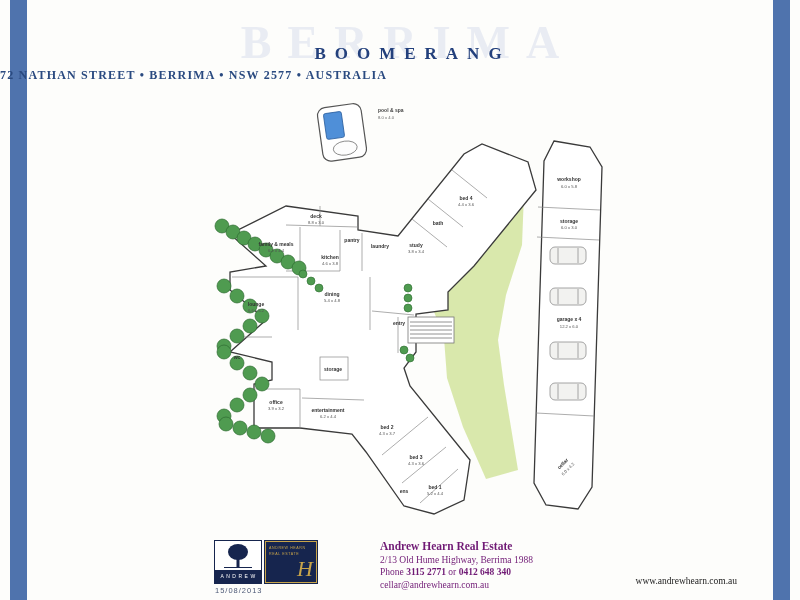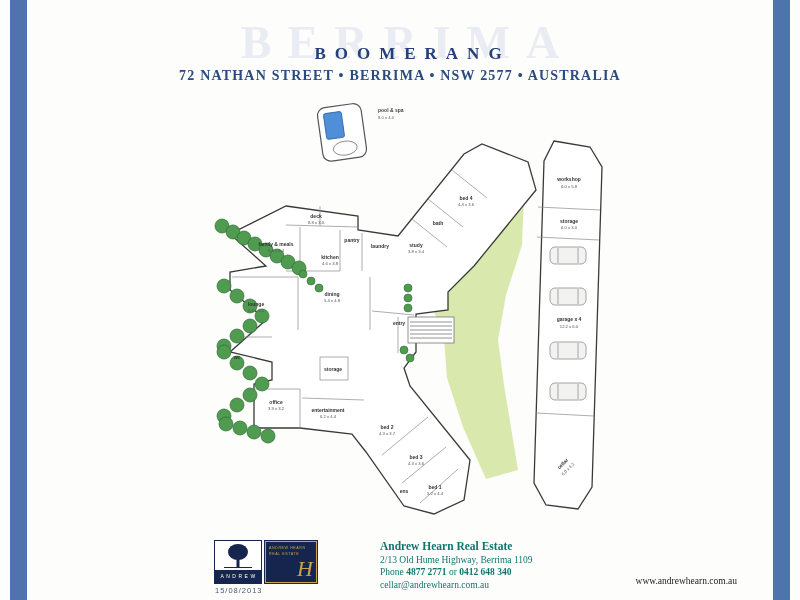--- a/index.html
+++ b/index.html
@@ -10,43 +10,43 @@
   .page{position:relative;width:800px;height:600px;background:#fdfdfb;overflow:hidden;
         font-family:"Liberation Serif",serif;}
   .side-bar{position:absolute;top:0;width:17px;height:600px;background:var(--bar-blue);}
   .side-bar.left{left:10px;} .side-bar.right{right:10px;}
   .watermark{position:absolute;top:16px;left:0;width:100%;text-align:center;
     font-size:46px;letter-spacing:16px;padding-left:16px;box-sizing:border-box;
     color:#e9ecf3;font-weight:bold;z-index:0;user-select:none;}
   .title{position:absolute;top:36px;left:0;width:100%;margin:8px;text-align:center;
     font-size:17px;font-weight:bold;letter-spacing:9px;padding-left:9px;box-sizing:border-box;
     color:var(--title-blue);z-index:2;}
-  .subtitle{position:absolute;top:68px;left:0;width:100%;text-align:center;
-    font-size:14px;font-weight:600;letter-spacing:1.2px;color:#2a4a80;z-index:2;}
+  .subtitle{position:absolute;top:68px;left:0;width:100%;text-align:left;
+    font-size:12px;font-weight:600;letter-spacing:1.2px;color:#2a4a80;z-index:2;}
   .plan{position:absolute;left:180px;top:95px;z-index:1;}
   .rl{font-family:"Liberation Sans",sans-serif;font-size:5px;font-weight:600;fill:#333;text-anchor:middle;}
   .rd{font-family:"Liberation Sans",sans-serif;font-size:4.2px;fill:#555;text-anchor:middle;}
   .pl{font-family:"Liberation Sans",sans-serif;font-size:5px;font-weight:600;fill:#444;text-anchor:start;}
   .pd{font-family:"Liberation Sans",sans-serif;font-size:4.2px;fill:#666;text-anchor:start;}
   .footer{position:absolute;left:0;top:536px;width:100%;height:64px;z-index:2;}
   .logo1{position:absolute;left:214px;top:4px;width:48px;height:44px;background:#fff;
     border:1px solid var(--logo-navy);box-sizing:border-box;}
   .logo1 svg{display:block;margin:1px auto 0;}
   .logo1-band{position:absolute;left:0;bottom:0;width:100%;height:13px;background:var(--logo-navy);
     color:#fff;font-family:"Liberation Sans",sans-serif;font-size:5px;letter-spacing:2.5px;
     text-align:center;line-height:13px;padding-left:2px;box-sizing:border-box;}
   .logo2{position:absolute;left:264px;top:4px;width:54px;height:44px;background:var(--logo-navy);
     box-shadow:inset 0 0 0 1px var(--logo-navy), inset 0 0 0 2px var(--logo-gold);}
   .logo2-lines{position:absolute;left:5px;top:6px;display:flex;flex-direction:column;gap:2px;
     font-family:"Liberation Sans",sans-serif;font-size:3.6px;letter-spacing:.6px;color:var(--logo-gold);}
   .logo2-mono{position:absolute;right:5px;bottom:2px;font-size:22px;font-style:italic;
     color:var(--logo-gold);font-family:"Liberation Serif",serif;}
   .date-stamp{position:absolute;left:215px;top:50px;font-family:"Liberation Sans",sans-serif;
     font-size:7.5px;color:#4c5876;letter-spacing:1px;}
-  .contact{position:absolute;left:380px;top:3px;color:#0f766e;line-height:1.3;}
+  .contact{position:absolute;left:380px;top:3px;color:#701a75;line-height:1.3;}
   .agency-name{font-size:11.5px;font-weight:bold;}
   .contact .line{font-size:9.5px;}
   .website{position:absolute;right:63px;top:40px;font-size:9.5px;color:#1a1a1a;}
 </style>
 </head>
 <body>
 
 <div class="page">
 
   <div class="side-bar left"></div>
@@ -233,24 +233,24 @@
         <span>ANDREW HEARN</span>
         <span>REAL ESTATE</span>
       </div>
       <div class="logo2-mono">H</div>
     </div>
 
     <div class="date-stamp">15/08/2013</div>
 
     <div class="contact">
       <div class="agency-name">Andrew Hearn Real Estate</div>
-      <div class="line">2/13 Old Hume Highway, Berrima 1109</div>
+      <div class="line">2/13 Old Hume Highway, Berrima 1988</div>
       <div class="line">
         <span>Phone</span>
-        <b>4877 2771</b>
+        <b>3115 2771</b>
         <span>or</span>
         <b>0412 648 340</b>
       </div>
       <div class="line">cellar@andrewhearn.com.au</div>
     </div>
 
     <div class="website">www.andrewhearn.com.au</div>
   </footer>
 
 </div>

